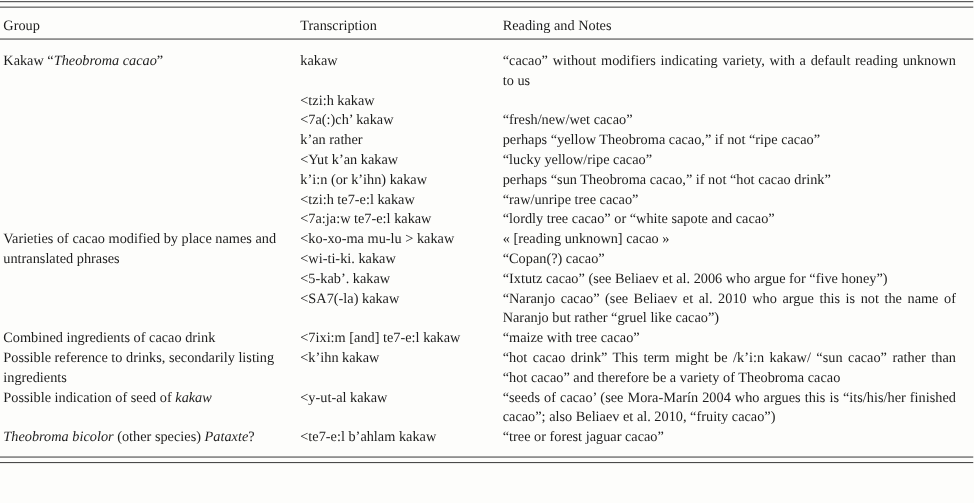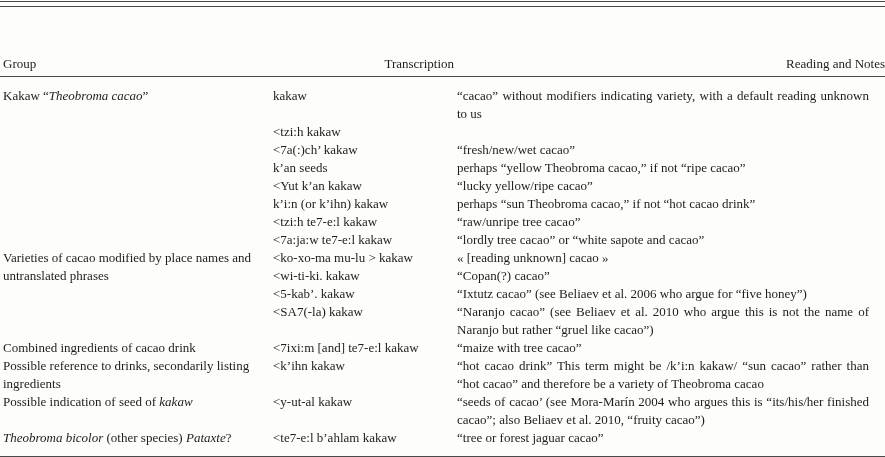--- a/index.html
+++ b/index.html
@@ -10,24 +10,24 @@
   .sheet{
     position:relative;width:885px;height:457px;box-sizing:border-box;
     font-family:"Liberation Serif","DejaVu Serif",serif;
     font-size:13px;line-height:18px;color:#1d1d1d;
     -webkit-font-smoothing:antialiased;
   }
   .rule{height:1px;background:#4a4a4a;margin:0;}
   .rule.top1{margin-top:1px;}
   .rule.gap4{margin-top:4px;}
   .rule.botgap{margin-top:9px;}
-  .thead{display:flex;height:28px;box-sizing:border-box;padding-top:7px;margin-top:41px;}
+  .thead{display:flex;height:28px;box-sizing:border-box;padding-top:7px;}
   .h1{flex:0 0 270px;box-sizing:border-box;padding-left:3px;}
-  .h2{flex:0 0 184px;box-sizing:border-box;padding-left:3px;text-align:right;}
-  .h3{flex:1;box-sizing:border-box;padding-left:3px;text-align:right;}
+  .h2{flex:0 0 184px;box-sizing:border-box;padding-left:3px;}
+  .h3{flex:1;box-sizing:border-box;padding-left:3px;}
   .tbody{padding-top:10px;}
   .grow{display:flex;}
   .gcell{flex:0 0 270px;box-sizing:border-box;padding-left:3px;padding-right:6px;}
   .entries{flex:1;display:flex;flex-direction:column;}
   .entry{display:flex;}
   .tcell{flex:0 0 184px;box-sizing:border-box;padding-left:3px;}
   .rcell{flex:1;box-sizing:border-box;padding-left:3px;padding-right:16px;text-align:justify;}
   .it{font-style:italic;}
 </style>
 </head>
@@ -54,21 +54,21 @@
             <div class="rcell">“cacao” without modifiers indicating variety, with a default reading unknown to us</div>
           </div>
           <div class="entry">
             <div class="tcell">&lt;tzi:h kakaw</div>
           </div>
           <div class="entry">
             <div class="tcell">&lt;7a(:)ch’ kakaw</div>
             <div class="rcell">“fresh/new/wet cacao”</div>
           </div>
           <div class="entry">
-            <div class="tcell">k’an seeds</div>
+            <div class="tcell">k’an rather</div>
             <div class="rcell">perhaps “yellow Theobroma cacao,” if not “ripe cacao”</div>
           </div>
           <div class="entry">
             <div class="tcell">&lt;Yut k’an kakaw</div>
             <div class="rcell">“lucky yellow/ripe cacao”</div>
           </div>
           <div class="entry">
             <div class="tcell">k’i:n (or k’ihn) kakaw</div>
             <div class="rcell">perhaps “sun Theobroma cacao,” if not “hot cacao drink”</div>
           </div>

